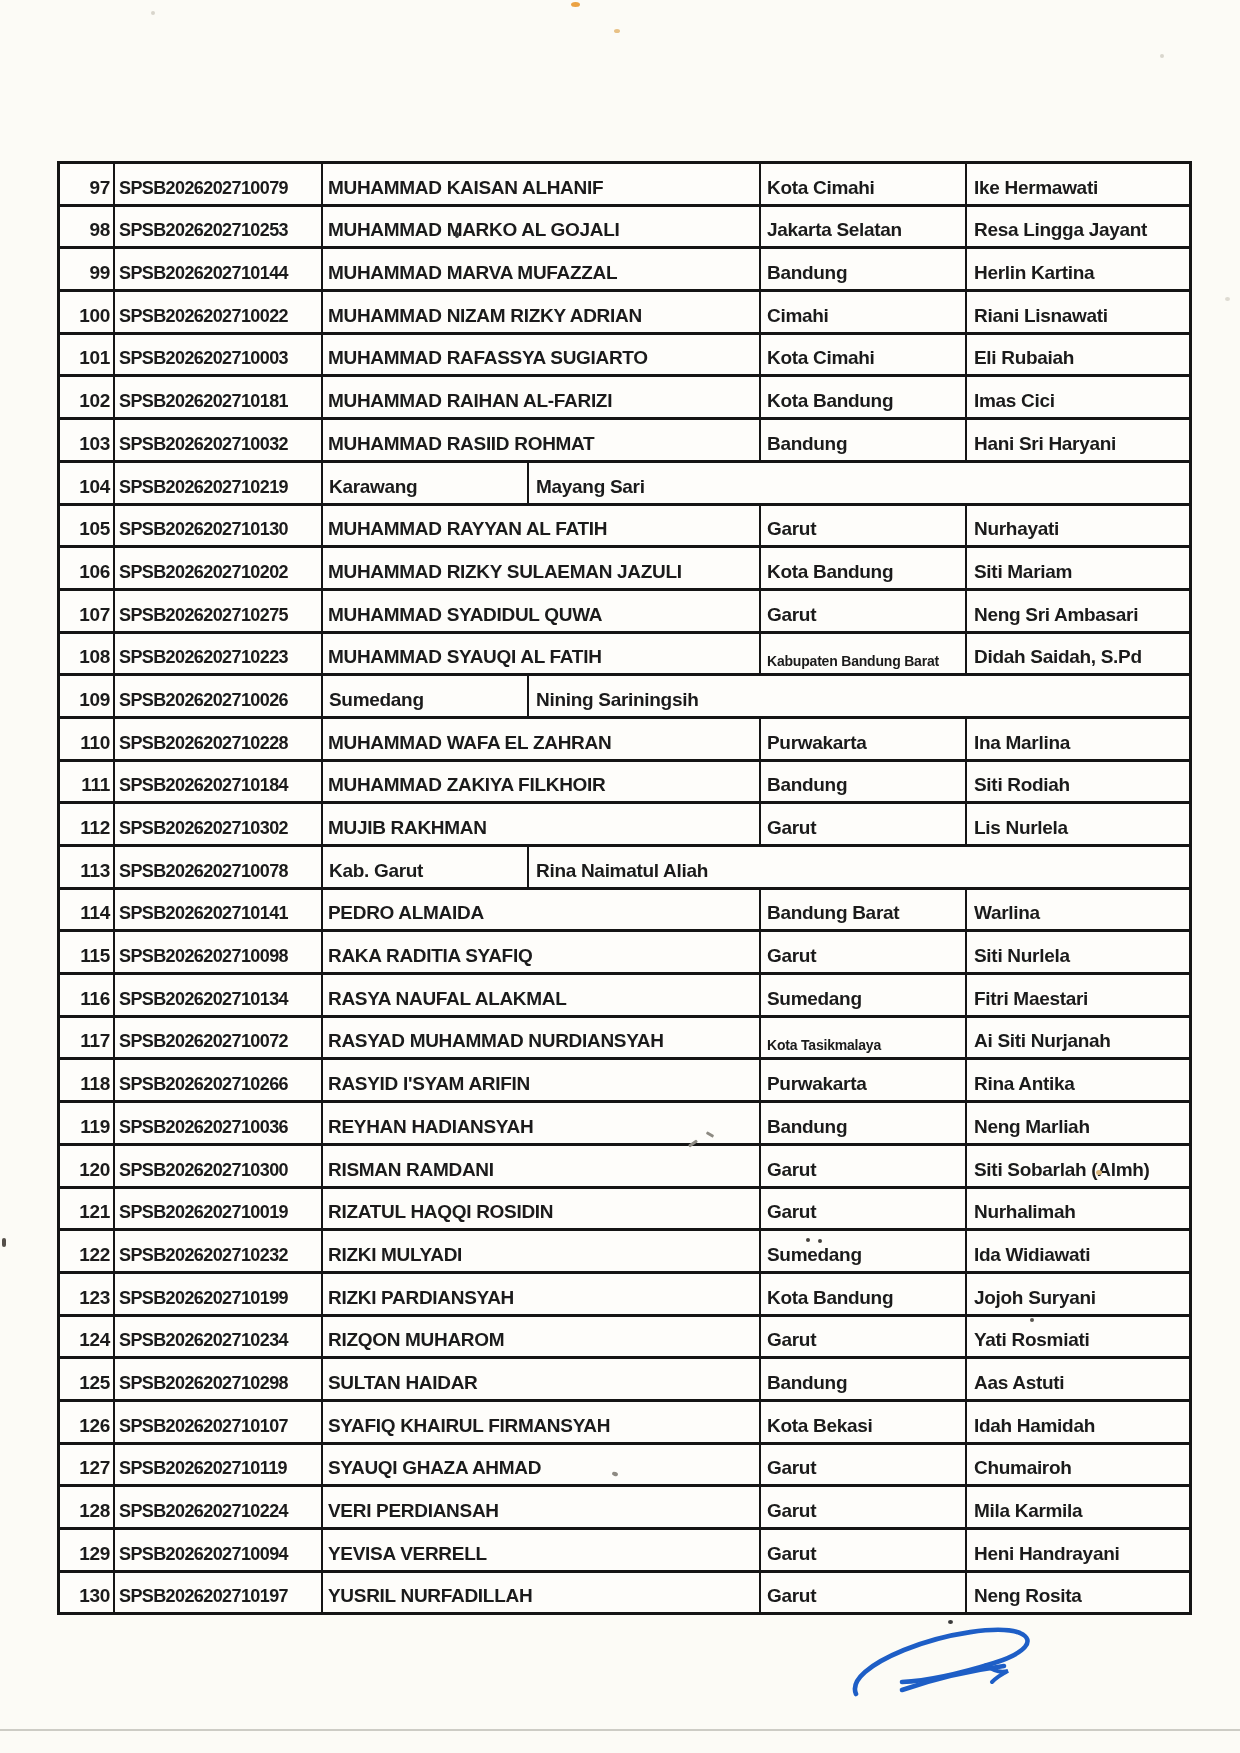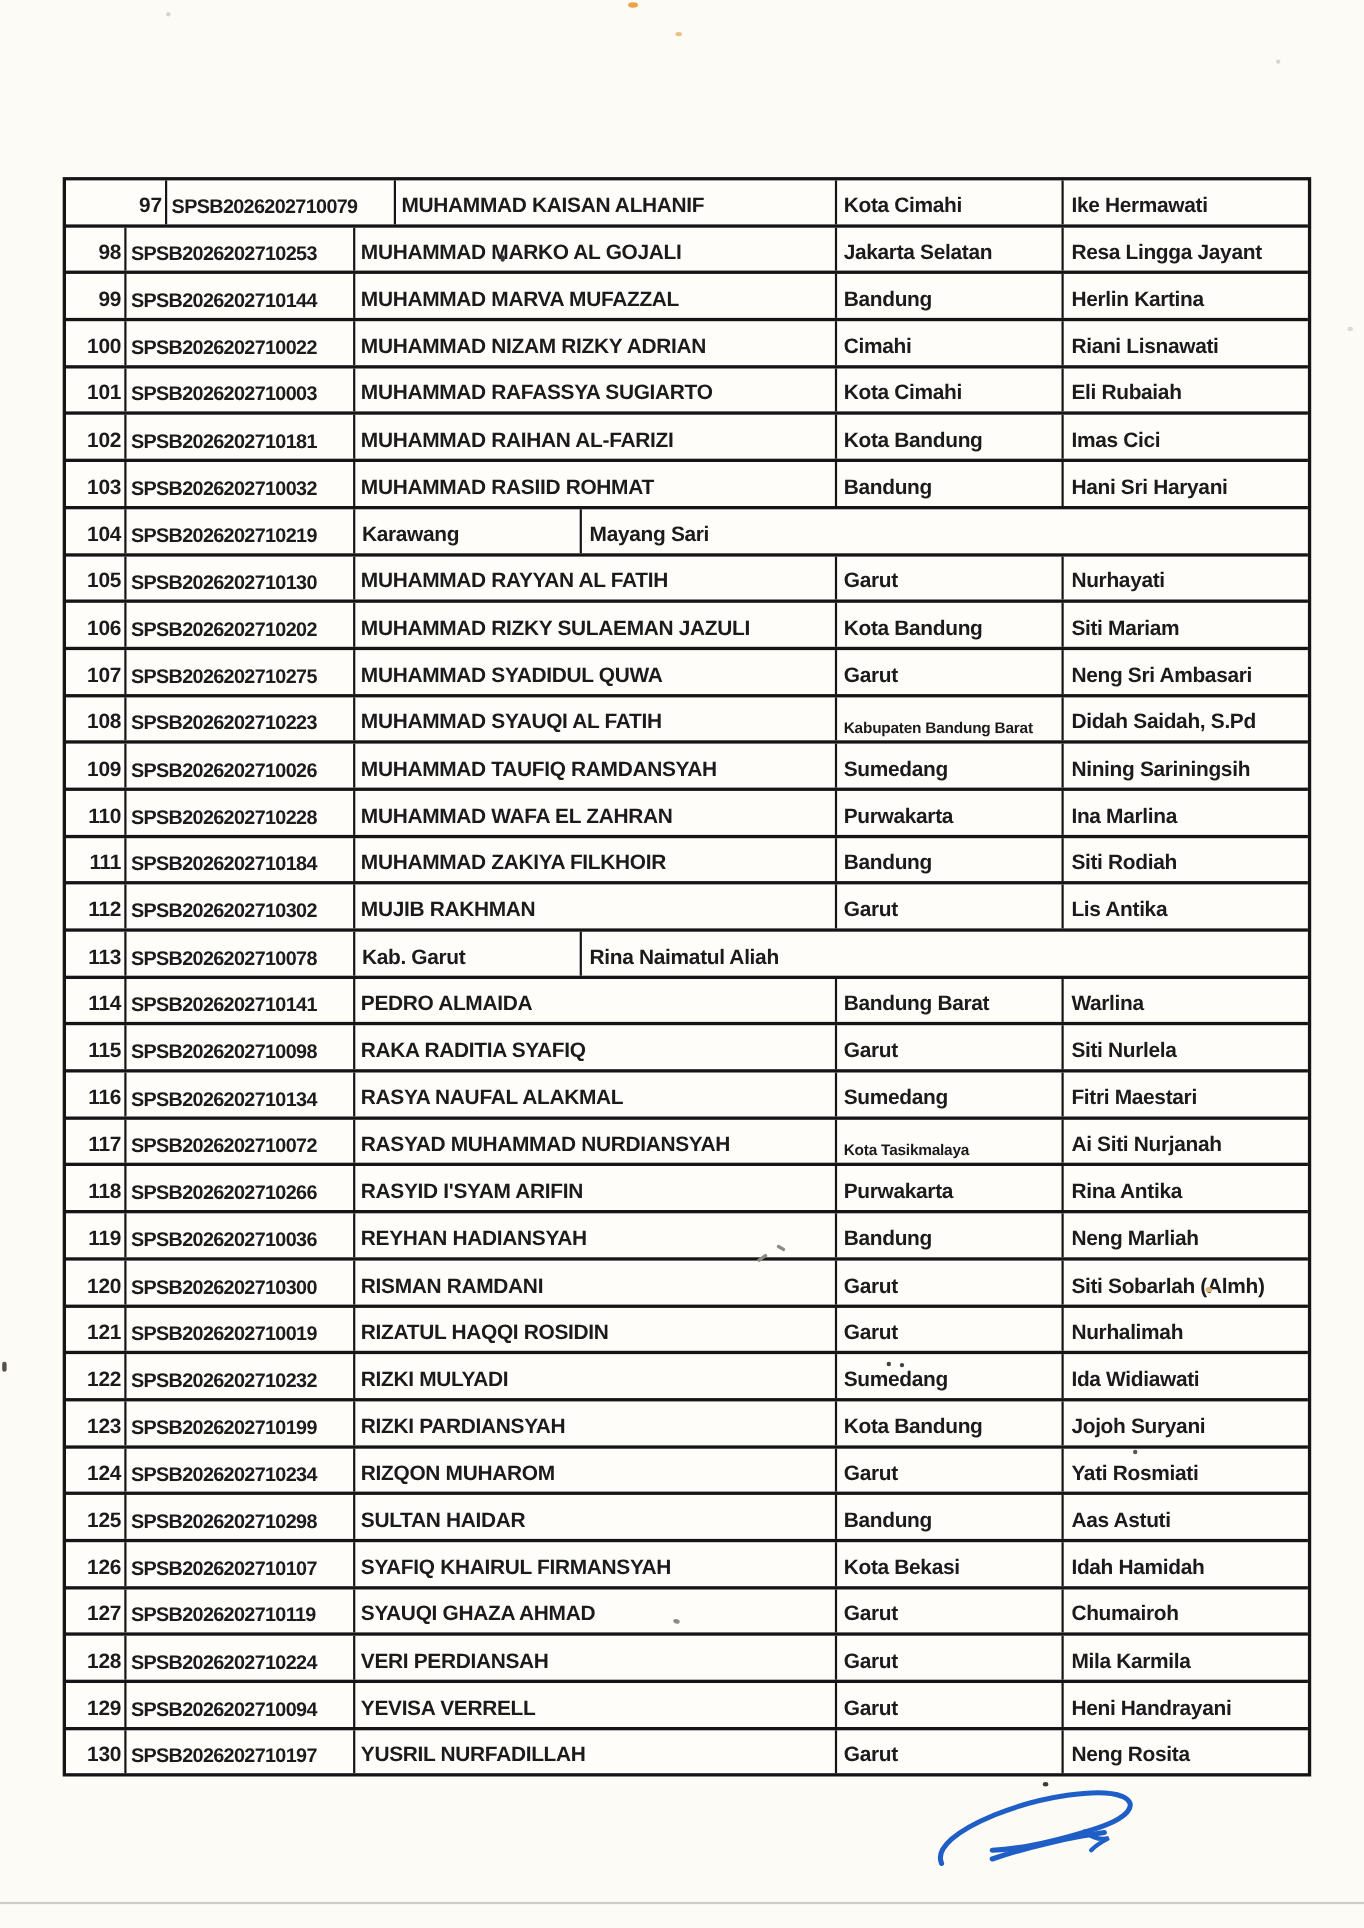--- a/index.html
+++ b/index.html
@@ -9,21 +9,21 @@
     font-family:"Liberation Sans", sans-serif;
   }
   .page{position:absolute;inset:0;}
   
   .reg-table{
     position:absolute;left:57px;top:161px;width:1135px;
     border:3px solid #151515;background:#fefdfa;
     box-sizing:border-box;
   }
   .row{display:flex;height:39.7px;border-top:3px solid #151515;box-sizing:content-box;}
-  .row:first-child{border-top:none;margin-left:37px;}
+  .row:first-child{border-top:none;}
   .cell{
     box-sizing:border-box;display:flex;align-items:flex-end;overflow:hidden;
     padding-bottom:5px;color:#1b1b1b;font-weight:700;font-size:19px;
     letter-spacing:-0.3px;white-space:nowrap;
   }
   .c-no{width:55px;border-right:2.5px solid #151515;justify-content:flex-end;padding-right:3px;}
   .c-id{width:208px;border-right:2.5px solid #151515;padding-left:4px;letter-spacing:-0.6px;font-size:18px;}
   .c-name{flex:1;border-right:2.5px solid #151515;padding-left:5px;}
   .c-city{width:206px;border-right:2.5px solid #151515;padding-left:6px;}
   .c-parent{width:222px;padding-left:7px;}
@@ -118,21 +118,20 @@
       <div class="row">
         <div class="cell c-no">108</div>
         <div class="cell c-id">SPSB2026202710223</div>
         <div class="cell c-name">MUHAMMAD SYAUQI AL FATIH</div>
         <div class="cell c-city small">Kabupaten Bandung Barat</div>
         <div class="cell c-parent">Didah Saidah, S.Pd</div>
       </div>
       <div class="row">
         <div class="cell c-no">109</div>
         <div class="cell c-id">SPSB2026202710026</div>
-        <div class="cell c-name">MUHAMMAD TAUFIQ RAMDANSYAH</div>
         <div class="cell c-city">Sumedang</div>
         <div class="cell c-parent">Nining Sariningsih</div>
       </div>
       <div class="row">
         <div class="cell c-no">110</div>
         <div class="cell c-id">SPSB2026202710228</div>
         <div class="cell c-name">MUHAMMAD WAFA EL ZAHRAN</div>
         <div class="cell c-city">Purwakarta</div>
         <div class="cell c-parent">Ina Marlina</div>
       </div>
@@ -141,21 +140,21 @@
         <div class="cell c-id">SPSB2026202710184</div>
         <div class="cell c-name">MUHAMMAD ZAKIYA FILKHOIR</div>
         <div class="cell c-city">Bandung</div>
         <div class="cell c-parent">Siti Rodiah</div>
       </div>
       <div class="row">
         <div class="cell c-no">112</div>
         <div class="cell c-id">SPSB2026202710302</div>
         <div class="cell c-name">MUJIB RAKHMAN</div>
         <div class="cell c-city">Garut</div>
-        <div class="cell c-parent">Lis Antika</div>
+        <div class="cell c-parent">Lis Nurlela</div>
       </div>
       <div class="row">
         <div class="cell c-no">113</div>
         <div class="cell c-id">SPSB2026202710078</div>
         <div class="cell c-city">Kab. Garut</div>
         <div class="cell c-parent">Rina Naimatul Aliah</div>
       </div>
       <div class="row">
         <div class="cell c-no">114</div>
         <div class="cell c-id">SPSB2026202710141</div>

